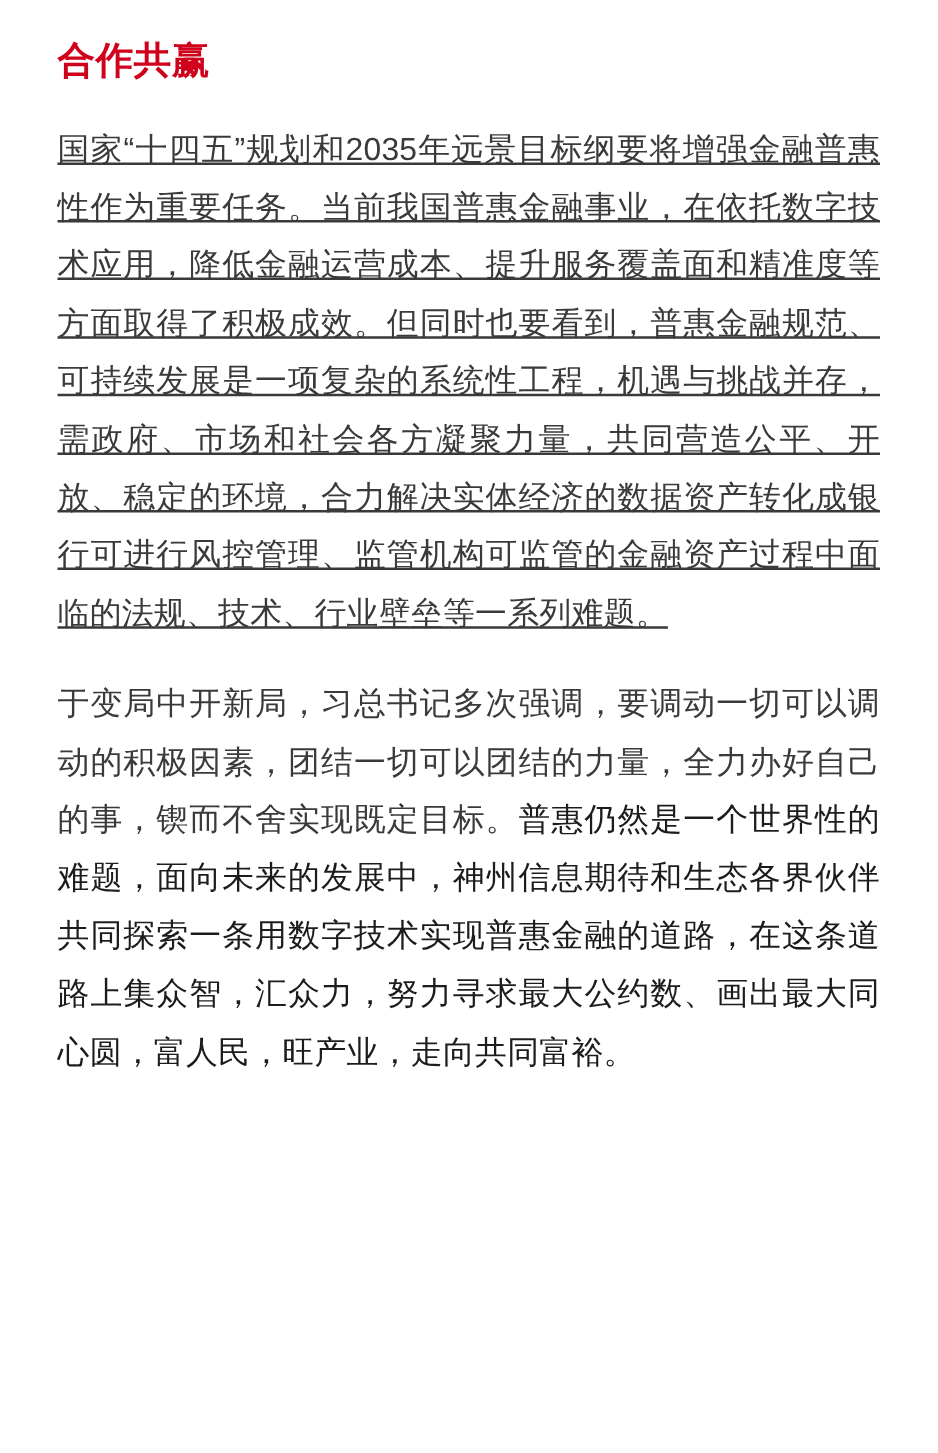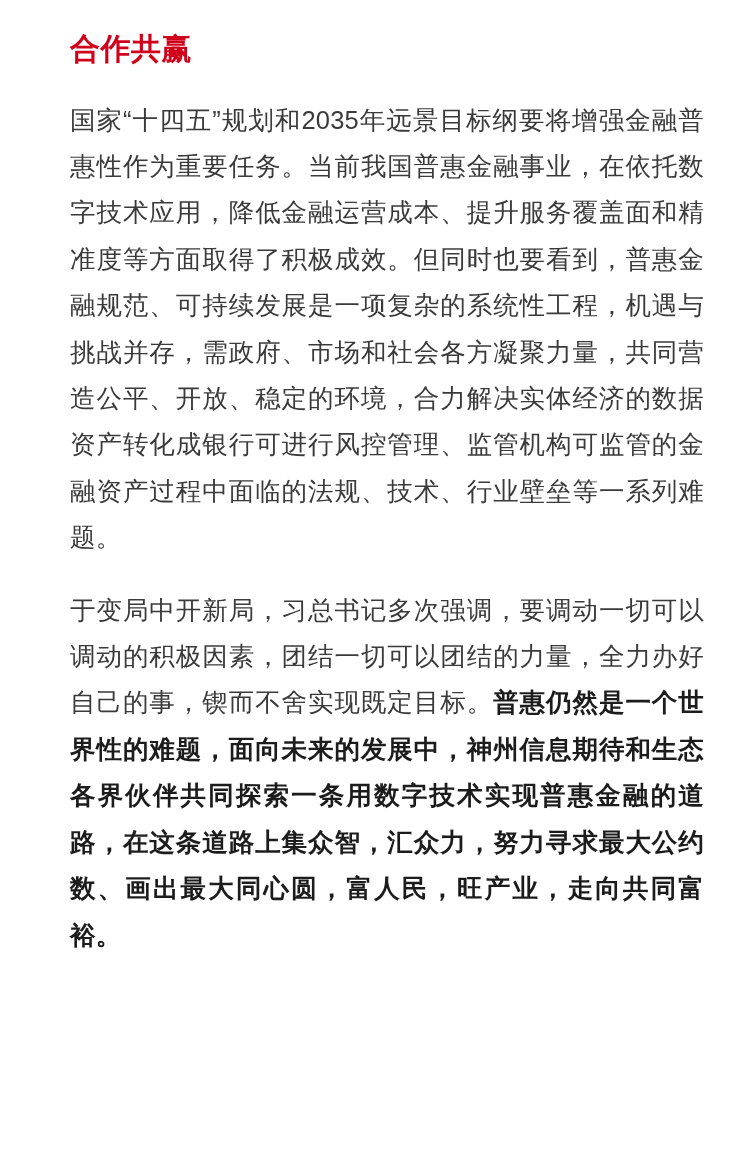--- a/index.html
+++ b/index.html
@@ -10,47 +10,48 @@
   body {
     width: 750px;
     min-height: 1162px;
     font-family: "Liberation Sans", "DejaVu Sans", sans-serif;
     -webkit-font-smoothing: antialiased;
   }
   .page {
     width: 750px;
     min-height: 1162px;
     box-sizing: border-box;
-    padding: 28px 46px 30px 70px;
+    padding: 28px 46px 30px 46px;
     background: #ffffff;
   }
   .headline {
     margin: 0 0 26px 0;
   }
   .headline-line {
     color: #d0021b;
     font-size: 30px;
     font-weight: bold;
     line-height: 1.42;
     letter-spacing: 0.5px;
   }
   .body-para {
     color: #3a3a3a;
     font-size: 25.5px;
     line-height: 1.82;
     text-align: justify;
     text-justify: inter-ideograph;
     margin: 0 0 26px 0;
     letter-spacing: 0.2px;
+    text-decoration: underline;
   }
   .body-para:last-child {
     margin-bottom: 0;
   }
   .emph {
-    font-weight: bold;
+    font-weight: normal;
     color: #1c1c1c;
   }
   .para-mixed {
     color: #3a3a3a;
     font-size: 25.5px;
     line-height: 1.82;
     text-align: justify;
     text-justify: inter-ideograph;
     margin: 0;
     letter-spacing: 0.2px;

